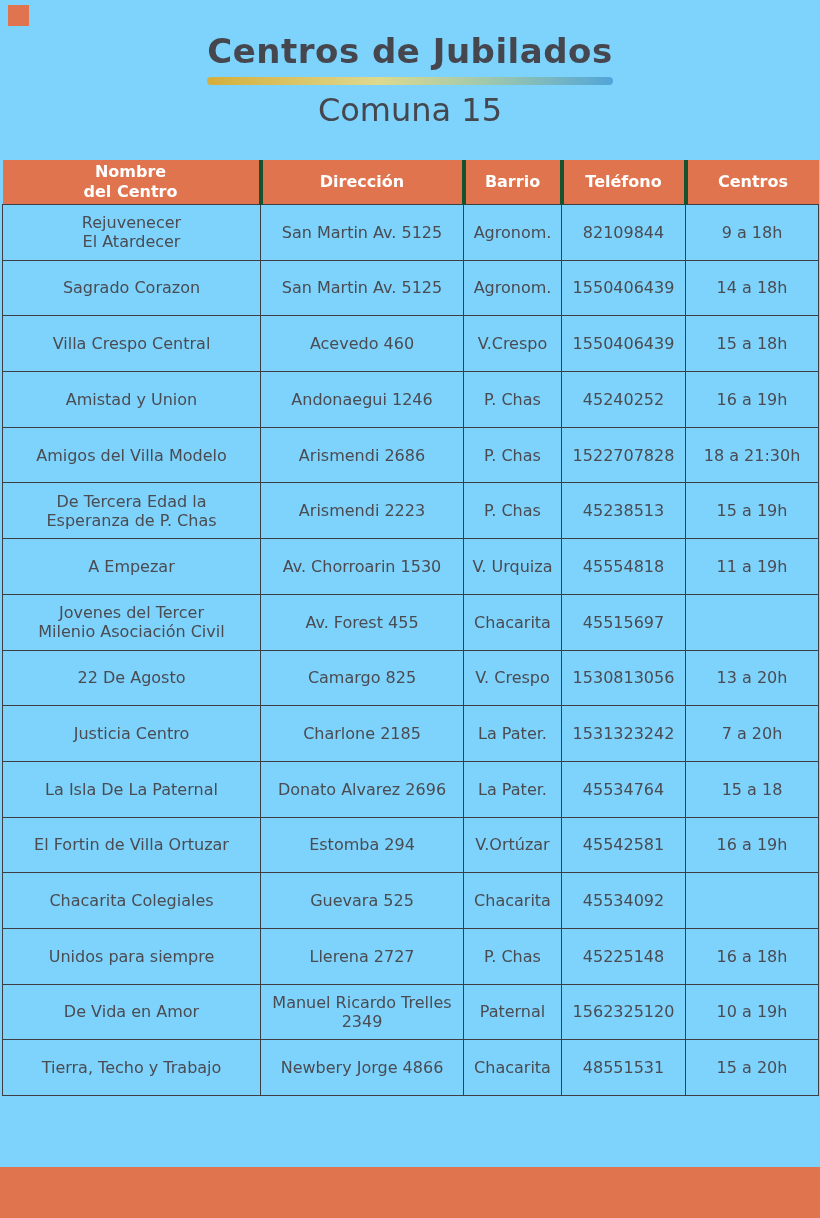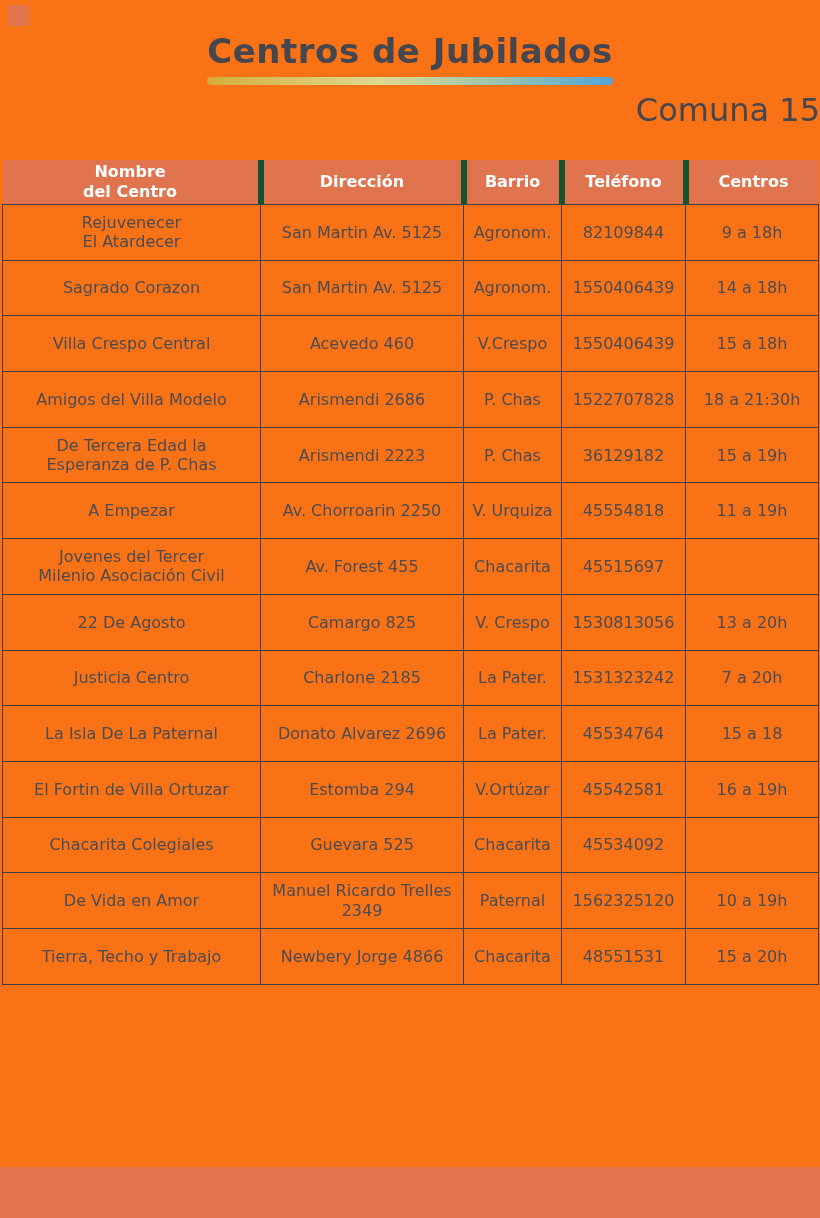--- a/index.html
+++ b/index.html
@@ -1,32 +1,32 @@
 <!DOCTYPE html>
 <html><head>
 <meta charset="utf-8">
 <style>
   html,body{margin:0;padding:0;background:#ffffff;}
   body{font-family:"DejaVu Sans","Liberation Sans",sans-serif;}
-  .page{position:relative;width:820px;height:1218px;background:#f97316;overflow:hidden;}
+  .page{position:relative;width:820px;height:1218px;background:#7dd3fc;overflow:hidden;}
 
   .corner-accent{position:absolute;left:8px;top:5px;width:21px;height:21px;background:#E0744E;}
 
   .page-title{position:absolute;left:0;top:34px;width:820px;text-align:center;
     font-size:34px;font-weight:700;color:#46464E;letter-spacing:0.5px;line-height:1.05;}
   .title-underline{position:absolute;left:207px;top:77px;width:406px;height:8px;border-radius:4px;
     background:linear-gradient(90deg,#D5AE3B 0%,#DDD98F 42%,#9DC7AD 70%,#52A5D8 100%);}
-  .page-subtitle{position:absolute;left:0;top:94px;width:820px;text-align:right;
+  .page-subtitle{position:absolute;left:0;top:94px;width:820px;text-align:center;
     font-size:32px;font-weight:400;color:#46464E;line-height:1.05;}
 
   table.centros{position:absolute;left:2px;top:160px;width:816px;border-collapse:collapse;table-layout:fixed;}
   table.centros thead tr{height:33px;}
   table.centros th{background:#E0744E;color:#ffffff;font-size:16px;font-weight:700;
     text-align:center;vertical-align:middle;border:none;padding:2px;white-space:pre-line;line-height:1.25;}
-  table.centros thead th + th{border-left:6px solid #14532d;}
+  table.centros thead th + th{border-left:4px solid #14532d;}
   table.centros td{border:1px solid #3D3D44;color:#4B4B52;font-size:16px;text-align:center;
     vertical-align:middle;padding:2px 4px;white-space:pre-line;line-height:1.2;height:50.7px;}
   .col-nombre{width:258px;} .col-direccion{width:203px;} .col-barrio{width:98px;}
   .col-telefono{width:124px;} .col-horario{width:133px;}
 
   .footer-bar{position:absolute;left:0;bottom:0;width:820px;height:51px;background:#E0744E;}
 </style>
 </head>
 <body>
 
@@ -73,37 +73,44 @@
         <td>14 a 18h</td>
       </tr>
       <tr>
         <td>Villa Crespo Central</td>
         <td>Acevedo 460</td>
         <td>V.Crespo</td>
         <td>1550406439</td>
         <td>15 a 18h</td>
       </tr>
       <tr>
+        <td>Amistad y Union</td>
+        <td>Andonaegui 1246</td>
+        <td>P. Chas</td>
+        <td>45240252</td>
+        <td>16 a 19h</td>
+      </tr>
+      <tr>
         <td>Amigos del Villa Modelo</td>
         <td>Arismendi 2686</td>
         <td>P. Chas</td>
         <td>1522707828</td>
         <td>18 a 21:30h</td>
       </tr>
       <tr>
         <td>De Tercera Edad la
 Esperanza de P. Chas</td>
         <td>Arismendi 2223</td>
         <td>P. Chas</td>
-        <td>36129182</td>
+        <td>45238513</td>
         <td>15 a 19h</td>
       </tr>
       <tr>
         <td>A Empezar</td>
-        <td>Av. Chorroarin 2250</td>
+        <td>Av. Chorroarin 1530</td>
         <td>V. Urquiza</td>
         <td>45554818</td>
         <td>11 a 19h</td>
       </tr>
       <tr>
         <td>Jovenes del Tercer
 Milenio Asociación Civil</td>
         <td>Av. Forest 455</td>
         <td>Chacarita</td>
         <td>45515697</td>
@@ -138,20 +145,27 @@
         <td>16 a 19h</td>
       </tr>
       <tr>
         <td>Chacarita Colegiales</td>
         <td>Guevara 525</td>
         <td>Chacarita</td>
         <td>45534092</td>
         <td></td>
       </tr>
       <tr>
+        <td>Unidos para siempre</td>
+        <td>Llerena 2727</td>
+        <td>P. Chas</td>
+        <td>45225148</td>
+        <td>16 a 18h</td>
+      </tr>
+      <tr>
         <td>De Vida en Amor</td>
         <td>Manuel Ricardo Trelles
 2349</td>
         <td>Paternal</td>
         <td>1562325120</td>
         <td>10 a 19h</td>
       </tr>
       <tr>
         <td>Tierra, Techo y Trabajo</td>
         <td>Newbery Jorge 4866</td>

